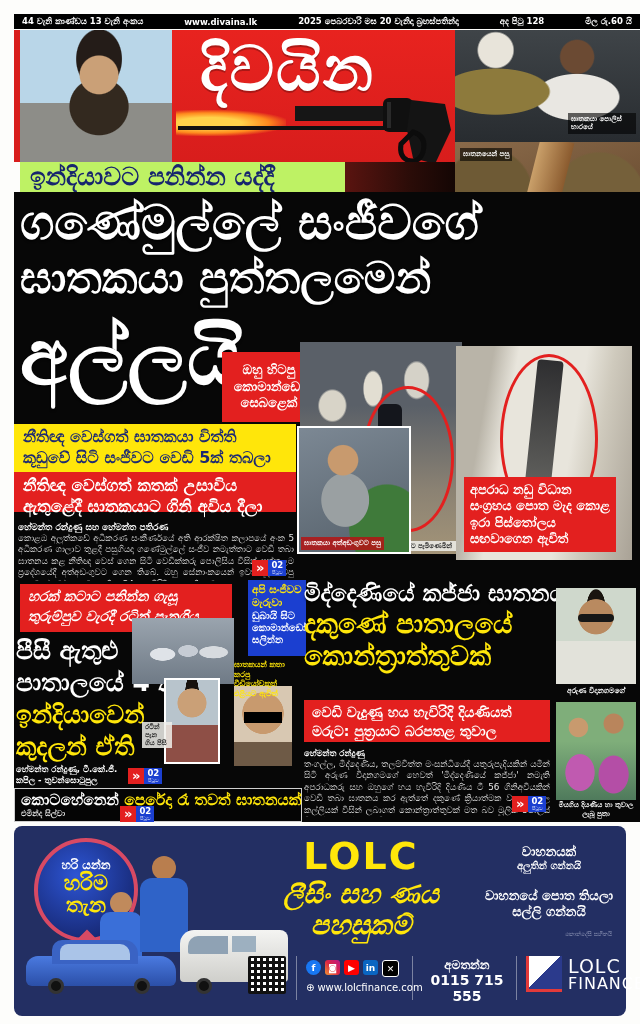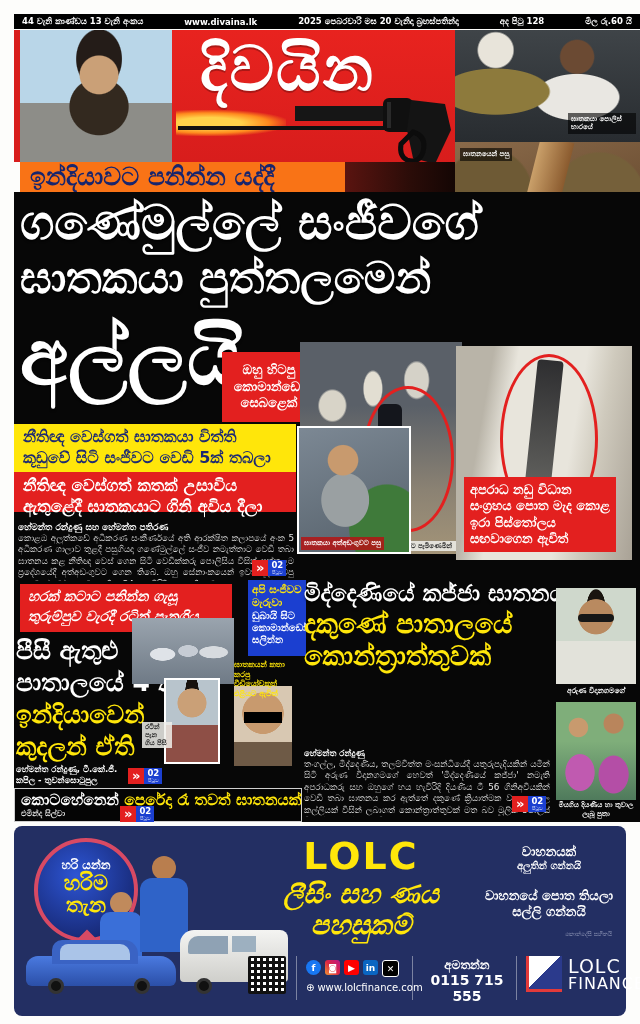--- a/index.html
+++ b/index.html
@@ -8,21 +8,21 @@
   .abs{position:absolute;}
   
   .topbar{background:#000;color:#fff;display:flex;align-items:center;justify-content:space-between;
           font-size:8.5px;font-weight:bold;padding:0 8px;box-sizing:border-box;}
   
   .mast-red{background:linear-gradient(180deg,#e8231f,#d81d1c);}
   .mast-title{color:#fff;font-weight:bold;font-size:62px;line-height:1;letter-spacing:2px;
               text-shadow:0 2px 0 rgba(0,0,0,.25);}
   .blackline{background:#111;}
   .flash{background:radial-gradient(ellipse at 30% 50%,#ffd24a 0 30%,#ff8a1e 55%,rgba(216,29,28,0) 75%);}
-  .strap{background:#f97316;color:#17256e;font-weight:bold;font-size:25px;line-height:30px;
+  .strap{background:#bef264;color:#17256e;font-weight:bold;font-size:25px;line-height:30px;
          padding:0 10px;box-sizing:border-box;white-space:nowrap;overflow:hidden;}
   
   .ph{overflow:hidden;}
   .cap-chip{position:absolute;background:rgba(0,0,0,.6);color:#fff;font-size:7px;line-height:1.25;
             padding:2px 3px;font-weight:bold;}
   .cap-light{position:absolute;background:rgba(240,240,235,.85);color:#222;font-size:6.8px;line-height:1.2;
              padding:1px 3px;font-weight:bold;}
   
   .blackzone{background:#070707;}
   .headline{color:#fff;font-weight:bold;line-height:1;white-space:nowrap;
@@ -205,20 +205,21 @@
   <div class="abs headline" style="left:304px;top:582px;font-size:23px;">මිද්දෙණියේ කජ්ජා ඝාතනය</div>
   <div class="abs bigyellow" style="left:304px;top:610px;font-size:27px;">දකුණේ පාතාලයේ</div>
   <div class="abs bigyellow" style="left:304px;top:642px;font-size:27px;">කොන්ත්‍රාත්තුවක්</div>
   <div class="abs ph" style="left:556px;top:588px;width:80px;height:96px;
        background:radial-gradient(circle at 50% 30%,#b98a60 0 22%,rgba(0,0,0,0) 23%),
                   radial-gradient(ellipse at 50% 20%,#1a140f 0 16%,rgba(0,0,0,0) 17%),
                   linear-gradient(180deg,#cfd8cc 0 55%,#e2e2da 55% 100%);">
     <div class="abs" style="left:22px;top:26px;width:36px;height:8px;background:#171717;border-radius:4px;"></div>
   </div>
   <div class="abs" style="left:556px;top:686px;width:80px;color:#fff;font-size:7.5px;font-weight:bold;text-align:center;">අරුණ විදානගමගේ</div>
+  <div class="abs redbox" style="left:304px;top:700px;width:246px;height:42px;font-size:14px;line-height:1.35;padding:3px 8px;">වෙඩි වැදුණු හය හැවිරිදි දියණියත් මරුට: පුත්‍රයාට බරපතළ තුවාල</div>
   <div class="abs byline" style="left:304px;top:748px;font-size:8.5px;">හේමන්ත රන්දුණු</div>
   <div class="abs bodytxt" style="left:304px;top:759px;width:246px;height:58px;overflow:hidden;">තංගල්ල, මිද්දෙණිය, තලම්විත්ත මංසන්ධියේදී යතුරුපැදියකින් යමින් සිටි අරුණ විදානගමගේ හෙවත් 'මිද්දෙණියේ කජ්ජා' නමැති අපරාධකරු සහ ඔහුගේ හය හැවිරිදි දියණිය ටී 56 ගිනිඅවියකින් වෙඩි තබා ඝාතනය කර ඇත්තේ දකුණේ ක්‍රියාත්මක වන පාතාල කල්ලියක් විසින් ලබාගත් කොන්ත්‍රාත්තුවක් මත බව මූලික පොලිස් විමර්ශනවලින් හෙළිවී ඇත.</div>
   <div class="pgbadge" style="left:512px;top:796px;">
     <span class="pb-arrow">»</span>
     <span class="pb-box">
         <b>02</b>
         <i>පිටුව</i>
       </span>
   </div>
   <div class="abs ph" style="left:556px;top:702px;width:80px;height:98px;

